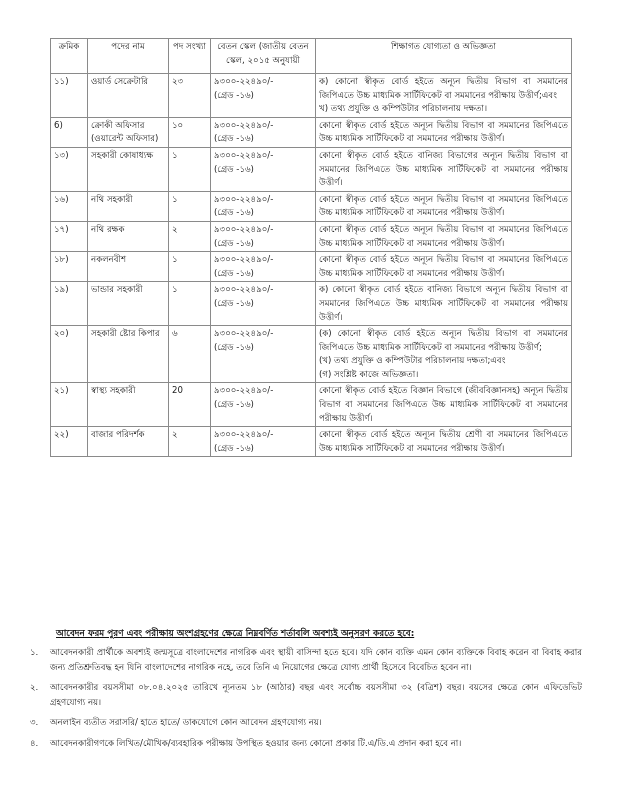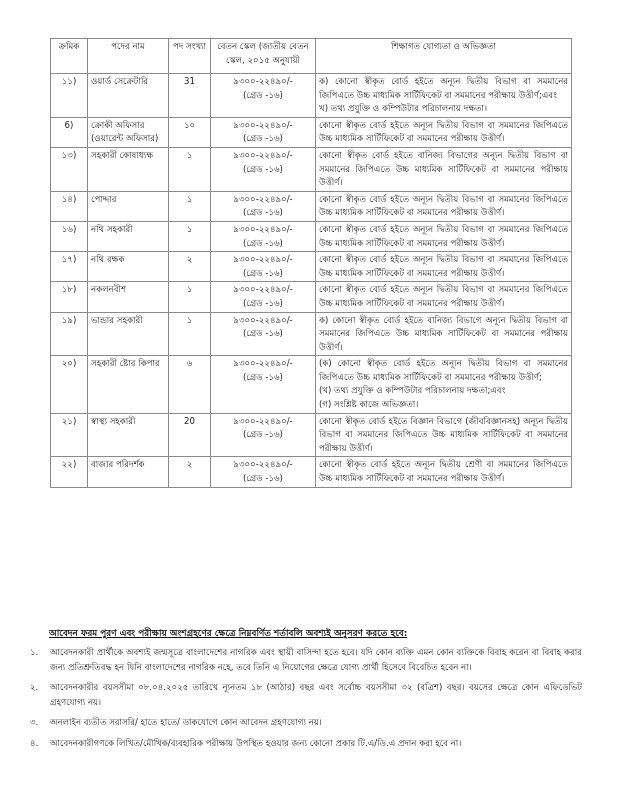--- a/index.html
+++ b/index.html
@@ -11,25 +11,25 @@
   table.jobs {
     position: absolute; left: 50px; top: 38px; width: 521px;
     border-collapse: collapse; table-layout: fixed;
     font-size: 8.6px; line-height: 13.6px;
   }
   table.jobs th, table.jobs td {
     border: 1px solid #8a8a8a; vertical-align: top; padding: 1px 3px;
     font-weight: normal;
   }
   table.jobs th { text-align: center; height: 32px; }
-  td.c { text-align: center; }
+  td.c { }
   td.q { text-align: justify; }
   .qline { display: block; }
   .section {
-    position: absolute; left: 49px; top: 626px; width: 530px;
+    position: absolute; left: 56px; top: 626px; width: 530px;
     font-size: 8.9px; font-weight: bold; text-decoration: underline; color: #111;
   }
   .rules { position: absolute; left: 30px; top: 645px; width: 552px; font-size: 8.6px; line-height: 14.5px; }
   .rule { display: flex; margin-bottom: 6px; }
   .rule .num { width: 20px; flex: none; }
   .rule .txt { flex: 1; text-align: justify; }
 </style>
 </head>
 <body>
 
@@ -48,21 +48,21 @@
         <th>পদের নাম</th>
         <th>পদ সংখ্যা</th>
         <th>বেতন স্কেল (জাতীয় বেতন স্কেল, ২০১৫ অনুযায়ী</th>
         <th>শিক্ষাগত যোগ্যতা ও অভিজ্ঞতা</th>
       </tr>
     </thead>
     <tbody id="rows">
         <tr>
           <td class="c">১১)</td>
           <td>ওয়ার্ড সেক্রেটারি</td>
-          <td class="c">31</td>
+          <td class="c">২৩</td>
           <td class="c">
             <span class="qline">৯৩০০-২২৪৯০/-</span>
             <span class="qline">(গ্রেড -১৬)</span>
           </td>
           <td class="q">
             <span class="qline">ক) কোনো স্বীকৃত বোর্ড হইতে অন্যূন দ্বিতীয় বিভাগ বা সমমানের জিপিএতে উচ্চ মাধ্যমিক সার্টিফিকেট বা সমমানের পরীক্ষায় উত্তীর্ণ;এবং</span>
             <span class="qline">খ) তথ্য প্রযুক্তি ও কম্পিউটার পরিচালনায় দক্ষতা।</span>
           </td>
         </tr>
         <tr>
@@ -80,32 +80,20 @@
         <tr>
           <td class="c">১৩)</td>
           <td>সহকারী কোষাধ্যক্ষ</td>
           <td class="c">১</td>
           <td class="c">
             <span class="qline">৯৩০০-২২৪৯০/-</span>
             <span class="qline">(গ্রেড -১৬)</span>
           </td>
           <td class="q">
             <span class="qline">কোনো স্বীকৃত বোর্ড হইতে বানিজ্য বিভাগের অন্যূন দ্বিতীয় বিভাগ বা সমমানের জিপিএতে উচ্চ মাধ্যমিক সার্টিফিকেট বা সমমানের পরীক্ষায় উত্তীর্ণ।</span>
-          </td>
-        </tr>
-        <tr>
-          <td class="c">১৪)</td>
-          <td>পোদ্দার</td>
-          <td class="c">১</td>
-          <td class="c">
-            <span class="qline">৯৩০০-২২৪৯০/-</span>
-            <span class="qline">(গ্রেড -১৬)</span>
-          </td>
-          <td class="q">
-            <span class="qline">কোনো স্বীকৃত বোর্ড হইতে অন্যূন দ্বিতীয় বিভাগ বা সমমানের জিপিএতে উচ্চ মাধ্যমিক সার্টিফিকেট বা সমমানের পরীক্ষায় উত্তীর্ণ।</span>
           </td>
         </tr>
         <tr>
           <td class="c">১৬)</td>
           <td>নথি সহকারী</td>
           <td class="c">১</td>
           <td class="c">
             <span class="qline">৯৩০০-২২৪৯০/-</span>
             <span class="qline">(গ্রেড -১৬)</span>
           </td>

